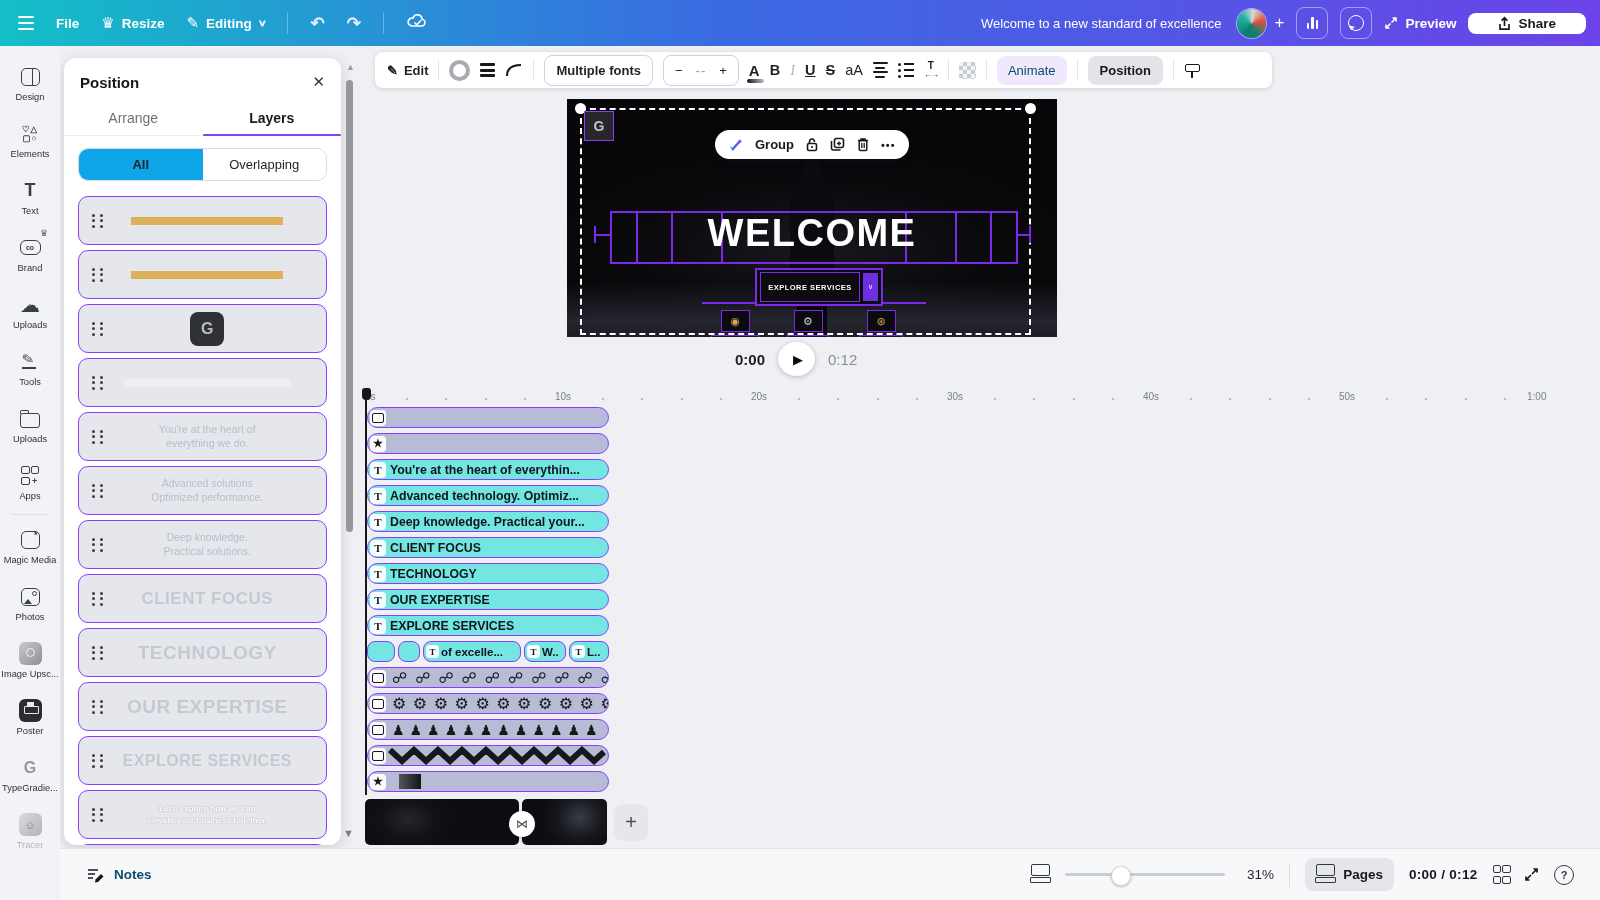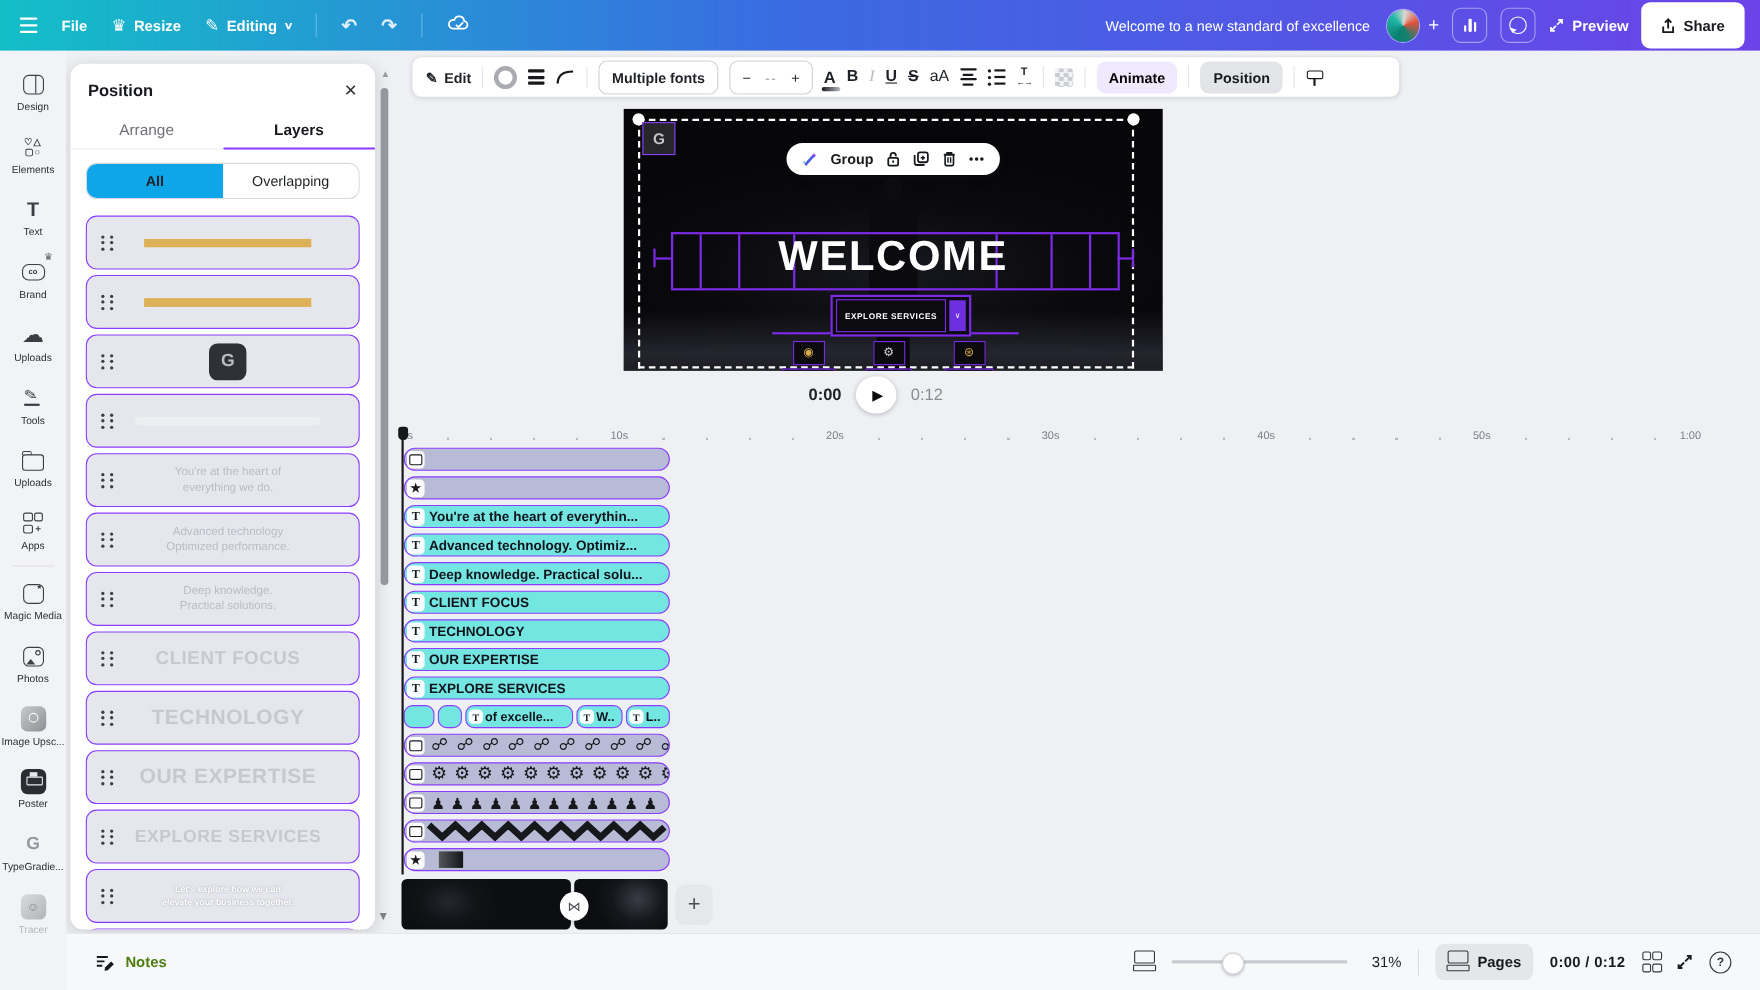--- a/index.html
+++ b/index.html
@@ -16,21 +16,21 @@
   .chev{font-size:9px;transform:scaleX(1.4);opacity:.95}
   .tb-right{position:absolute;right:14px;top:0;height:46px;display:flex;align-items:center;gap:12px}
   .doc-title{font-size:13px;font-weight:400;margin-right:4px;cursor:pointer}
   .avatar{width:29px;height:29px;border-radius:50%;background:conic-gradient(from 210deg,#0b7f6f,#20b8a8 28%,#d9d9d3 44%,#e2523d 62%,#15806f 85%,#0b7f6f);box-shadow:0 0 0 1px rgba(255,255,255,.5)}
   .tb-plus{font-size:17px;font-weight:400;margin-left:-4px}
   .tb-sq{width:30px;height:30px;border:1px solid rgba(255,255,255,.45);border-radius:8px;display:flex;align-items:center;justify-content:center}
   .bars{display:flex;align-items:flex-end;gap:2px;height:12px}
   .bars i{width:2.6px;background:#fff;border-radius:1px}
   .bubble{width:14px;height:14px;border:1.7px solid #fff;border-radius:50%;position:relative}
   .bubble::after{content:"";position:absolute;left:-1px;bottom:-3px;border:3px solid transparent;border-top:4px solid #fff;transform:rotate(18deg)}
-  .share-btn{display:flex;align-items:center;gap:7px;background:#fff;color:#17191d;font-size:13.5px;font-weight:700;height:42px;padding:0 18px;border-radius:8px;cursor:pointer}
+  .share-btn{display:flex;align-items:center;gap:7px;background:#fff;color:#17191d;font-size:13.5px;font-weight:700;height:21px;padding:0 30px;border-radius:8px;cursor:pointer}
   
   .sidebar{position:absolute;left:0;top:46px;width:60px;bottom:0;background:#f2f3f6;display:flex;flex-direction:column;align-items:center;padding-top:9px;z-index:30}
   .sb-item{width:60px;height:57px;display:flex;flex-direction:column;align-items:center;justify-content:center;gap:4px;cursor:pointer;color:#2e3135;position:relative}
   .sb-item .lbl{font-size:9.3px;font-weight:500;white-space:nowrap}
   .sb-div{width:38px;height:1px;background:#dfe0e4;margin:3px 0}
   .icx{height:22px;display:flex;align-items:center;justify-content:center;color:#3b3e44}
   .ic-design{width:17px;height:16px;border:1.8px solid #3b3e44;border-radius:5px;position:relative}
   .ic-design::after{content:"";position:absolute;left:60%;top:0;bottom:0;width:1.8px;background:#3b3e44}
   .ic-elem{font-size:8.5px;line-height:1.05;letter-spacing:1px;text-align:center;font-weight:600}
   .ic-T{font-size:18px;font-weight:600}
@@ -103,21 +103,21 @@
   .alico{display:flex;flex-direction:column;gap:2.5px;cursor:pointer}
   .alico i{height:2px;background:#17191d;border-radius:1px;align-self:center}
   .listico{display:flex;flex-direction:column;gap:3px;cursor:pointer}
   .listico .r{display:flex;align-items:center;gap:3px}
   .listico .d{width:3px;height:3px;background:#17191d;border-radius:50%}
   .listico .b{width:10px;height:2px;background:#17191d}
   .spico{display:flex;flex-direction:column;align-items:center;line-height:1;cursor:pointer}
   .spico .t{font-size:10px;font-weight:700}
   .spico .a{font-size:8px;letter-spacing:-1px}
   .checker{width:17px;height:17px;border-radius:3px;background:repeating-conic-gradient(#c9ccd2 0% 25%,#f2f3f5 0% 50%);background-size:8px 8px;cursor:pointer}
-  .animate-btn{background:#f0e9fd;color:#000000;font-weight:700;padding:7px 11px;border-radius:8px;cursor:pointer}
+  .animate-btn{background:#f0e9fd;color:#0c4a6e;font-weight:400;padding:7px 11px;border-radius:8px;cursor:pointer}
   .pos-btn{background:#e2e4e8;color:#17191d;font-weight:700;padding:7px 12px;border-radius:8px;cursor:pointer}
   .roller{position:relative;width:17px;height:17px;cursor:pointer}
   .roller::before{content:"";position:absolute;left:1px;top:2px;width:13px;height:6px;border:1.7px solid #17191d;border-radius:2px}
   .roller::after{content:"";position:absolute;left:7px;top:9px;width:1.8px;height:7px;background:#17191d}
   
   .canvas{position:absolute;left:567px;top:99px;width:490px;height:238px;background:radial-gradient(ellipse 60% 45% at 50% 62%,#17181e 0%,#0a0a0d 60%,#070709 100%);overflow:hidden;z-index:5}
   .floor{position:absolute;left:0;right:0;bottom:0;height:55px;background:linear-gradient(180deg,rgba(40,42,52,0) 0%,rgba(58,60,74,.55) 70%,rgba(32,33,40,.9) 100%)}
   .fig-head{position:absolute;left:50%;top:62px;transform:translateX(-50%);width:17px;height:20px;border-radius:50% 50% 45% 45%;background:#0c0c10}
   .fig-body{position:absolute;left:50%;top:80px;transform:translateX(-50%);width:44px;height:120px;border-radius:12px 12px 4px 4px;background:#0b0b0f}
   .fig-legs{position:absolute;left:50%;top:196px;transform:translateX(-50%);width:30px;height:42px;background:#08080b}
@@ -165,21 +165,21 @@
   .seg-p .tlab{font-size:11.5px}
   .gswatch{width:22px;height:15px;margin-left:9px;background:linear-gradient(90deg,#55565a,#141518)}
   
   .thumb{position:absolute;top:799px;height:46px;border-radius:5px;cursor:pointer}
   .th1{left:365px;width:154px;background:radial-gradient(ellipse 30% 70% at 28% 45%,#26272e 0%,#121317 55%,#0d0e11 100%)}
   .th2{left:522px;width:85px;background:radial-gradient(ellipse 45% 75% at 68% 40%,#3a3c46 0%,#16171c 60%,#0d0e11 100%)}
   .transbtn{position:absolute;left:509px;top:811px;width:26px;height:26px;border-radius:50%;background:#fff;box-shadow:0 1px 4px rgba(20,20,40,.3);display:flex;align-items:center;justify-content:center;font-size:12px;color:#4a4d52;cursor:pointer;z-index:7}
   .addpage{position:absolute;left:614px;top:804px;width:34px;height:37px;background:#e5e7eb;border-radius:9px;display:flex;align-items:center;justify-content:center;font-size:20px;color:#4a4d52;cursor:pointer}
   
   .bottombar{position:absolute;left:60px;right:0;top:848px;bottom:0;background:#f7f8fa;border-top:1px solid #e4e5e9;display:flex;align-items:center;justify-content:space-between;padding:0 26px;z-index:35}
-  .nb{display:flex;align-items:center;gap:9px;font-size:13.5px;font-weight:700;color:#4d7c0f;cursor:pointer}
+  .nb{display:flex;align-items:center;gap:9px;font-size:13.5px;font-weight:700;color:#0c4a6e;cursor:pointer}
   .bb-right{display:flex;align-items:center;gap:15px}
   .ic-mon{width:17px;height:10px;border:1.7px solid #33363b;border-radius:2px;position:relative;cursor:pointer}
   .ic-mon::after{content:"";position:absolute;left:-1.7px;right:-1.7px;top:12px;height:3.5px;border:1.7px solid #33363b;border-radius:1px}
   .mon-wrap{height:22px;display:flex;align-items:flex-start;padding-top:1px}
   .slider{width:160px;height:3px;background:#c9ccd2;border-radius:2px;position:relative;cursor:pointer}
   .sthumb{position:absolute;left:46px;top:-7.5px;width:18px;height:18px;background:#fff;border:1px solid #d5d7db;border-radius:50%;box-shadow:0 1px 3px rgba(20,20,40,.28)}
   .zoomv{font-size:13.5px;color:#1e2126;min-width:34px;text-align:right}
   .bb-sep{width:1px;height:24px;background:#dcdde1}
   .pages-chip{display:flex;align-items:center;gap:8px;background:#e4e6ea;border-radius:8px;height:33px;padding:0 11px;font-size:13.5px;font-weight:700;color:#17191d;cursor:pointer}
   .timev{font-size:13.5px;font-weight:700;color:#17191d;letter-spacing:.3px}
@@ -427,21 +427,21 @@
       <div class="layer">
           <span class="dots">
             <i></i>
             <i></i>
             <i></i>
             <i></i>
             <i></i>
             <i></i>
           </span>
           <span class="l-mid">
-            <span class="l-text">Advanced technology
+            <span class="l-text">Advanced solutions
 Optimized performance.</span>
           </span>
         </div>
       <div class="layer">
           <span class="dots">
             <i></i>
             <i></i>
             <i></i>
             <i></i>
             <i></i>
@@ -691,21 +691,21 @@
     <div class="trow t-cyan">
         <span class="chip">T</span>
         <span class="tlab">You're at the heart of everythin...</span>
       </div>
     <div class="trow t-cyan">
         <span class="chip">T</span>
         <span class="tlab">Advanced technology. Optimiz...</span>
       </div>
     <div class="trow t-cyan">
         <span class="chip">T</span>
-        <span class="tlab">Deep knowledge. Practical solu...</span>
+        <span class="tlab">Deep knowledge. Practical your...</span>
       </div>
     <div class="trow t-cyan">
         <span class="chip">T</span>
         <span class="tlab">CLIENT FOCUS</span>
       </div>
     <div class="trow t-cyan">
         <span class="chip">T</span>
         <span class="tlab">TECHNOLOGY</span>
       </div>
     <div class="trow t-cyan">

